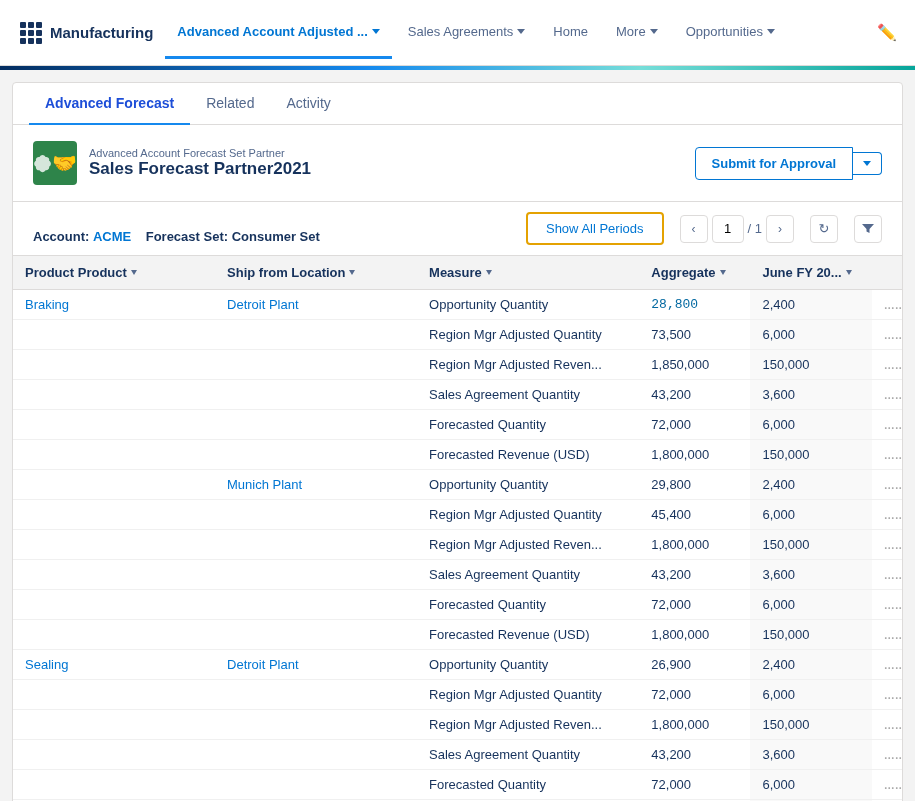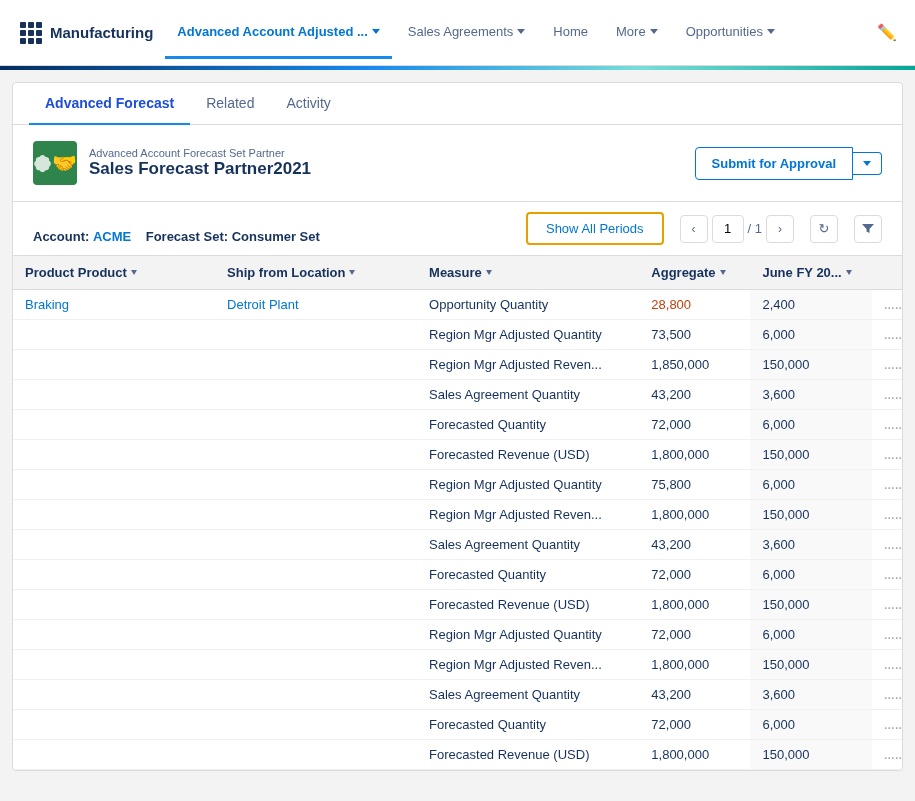--- a/index.html
+++ b/index.html
@@ -412,21 +412,21 @@
               </div>
             </th>
             <th class="col-overflow"></th>
           </tr>
         </thead>
         <tbody id="table-body">
         <tr>
               <td class="link-cell" style="vertical-align: top;">Braking</td>
               <td class="link-cell" style="vertical-align: top;">Detroit Plant</td>
               <td>Opportunity Quantity</td>
-              <td style="color: #c2410c;">28,800</td>
+              <td style="color: #0369a1; font-family: Liberation Mono, monospace;">28,800</td>
               <td style="background: rgb(249, 249, 249);">2,400</td>
               <td class="overflow-cell" style="color: rgb(170, 170, 170); font-size: 11px;">…</td>
             </tr>
             <tr>
               <td></td>
               <td></td>
               <td>Region Mgr Adjusted Quantity</td>
               <td style="color: rgb(22, 50, 92); margin-top: 40px;">73,500</td>
               <td style="background: rgb(249, 249, 249);">6,000</td>
               <td class="overflow-cell" style="color: rgb(170, 170, 170); font-size: 11px;">…</td>
@@ -458,23 +458,31 @@
             <tr>
               <td></td>
               <td></td>
               <td>Forecasted Revenue (USD)</td>
               <td style="color: rgb(22, 50, 92);">1,800,000</td>
               <td style="background: rgb(249, 249, 249);">150,000</td>
               <td class="overflow-cell" style="color: rgb(170, 170, 170); font-size: 11px;">…</td>
             </tr>
             <tr>
               <td></td>
+              <td class="link-cell" style="vertical-align: top;">Munich Plant</td>
+              <td>Opportunity Quantity</td>
+              <td style="color: rgb(22, 50, 92);">29,800</td>
+              <td style="background: rgb(249, 249, 249);">2,400</td>
+              <td class="overflow-cell" style="color: rgb(170, 170, 170); font-size: 11px;">…</td>
+            </tr>
+            <tr>
+              <td></td>
               <td></td>
               <td>Region Mgr Adjusted Quantity</td>
-              <td style="color: rgb(22, 50, 92);">75,800</td>
+              <td style="color: rgb(22, 50, 92);">45,400</td>
               <td style="background: rgb(249, 249, 249);">6,000</td>
               <td class="overflow-cell" style="color: rgb(170, 170, 170); font-size: 11px;">…</td>
             </tr>
             <tr>
               <td></td>
               <td></td>
               <td>Region Mgr Adjusted Reven...</td>
               <td style="color: rgb(22, 50, 92);">1,800,000</td>
               <td style="background: rgb(249, 249, 249);">150,000</td>
               <td class="overflow-cell" style="color: rgb(170, 170, 170); font-size: 11px;">…</td>
@@ -497,20 +505,28 @@
             </tr>
             <tr>
               <td></td>
               <td></td>
               <td>Forecasted Revenue (USD)</td>
               <td style="color: rgb(22, 50, 92);">1,800,000</td>
               <td style="background: rgb(249, 249, 249);">150,000</td>
               <td class="overflow-cell" style="color: rgb(170, 170, 170); font-size: 11px;">…</td>
             </tr>
             <tr>
+              <td class="link-cell" style="vertical-align: top;">Sealing</td>
+              <td class="link-cell" style="vertical-align: top;">Detroit Plant</td>
+              <td>Opportunity Quantity</td>
+              <td style="color: rgb(22, 50, 92);">26,900</td>
+              <td style="background: rgb(249, 249, 249);">2,400</td>
+              <td class="overflow-cell" style="color: rgb(170, 170, 170); font-size: 11px;">…</td>
+            </tr>
+            <tr>
               <td></td>
               <td></td>
               <td>Region Mgr Adjusted Quantity</td>
               <td style="color: rgb(22, 50, 92);">72,000</td>
               <td style="background: rgb(249, 249, 249);">6,000</td>
               <td class="overflow-cell" style="color: rgb(170, 170, 170); font-size: 11px;">…</td>
             </tr>
             <tr>
               <td></td>
               <td></td>

